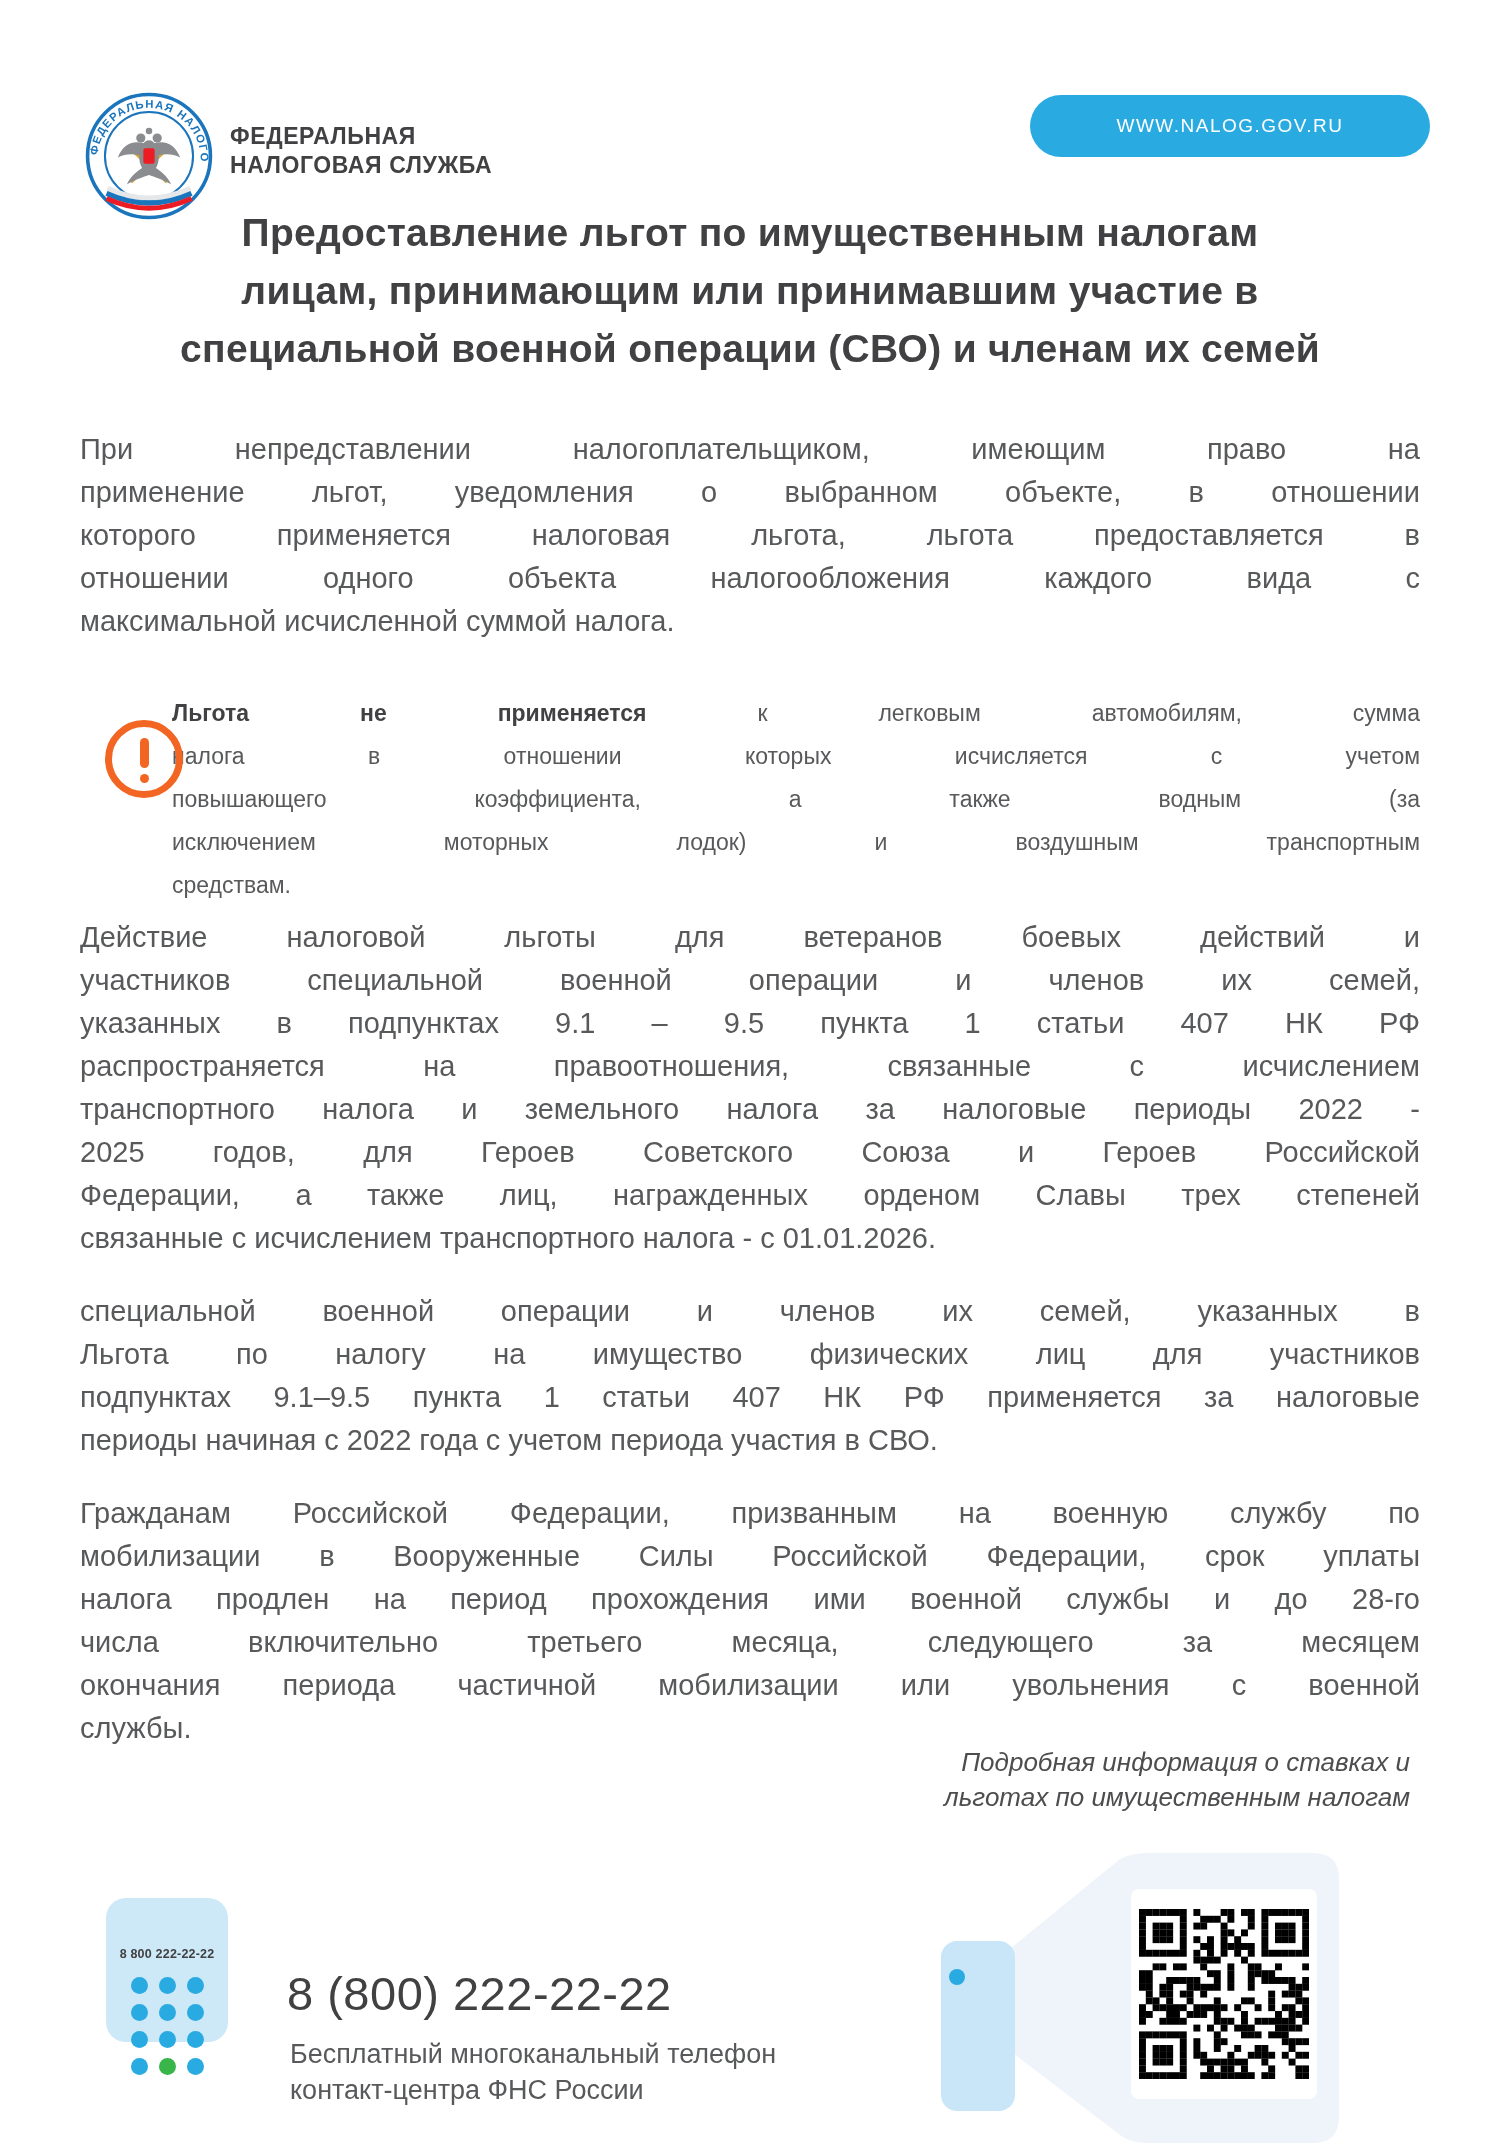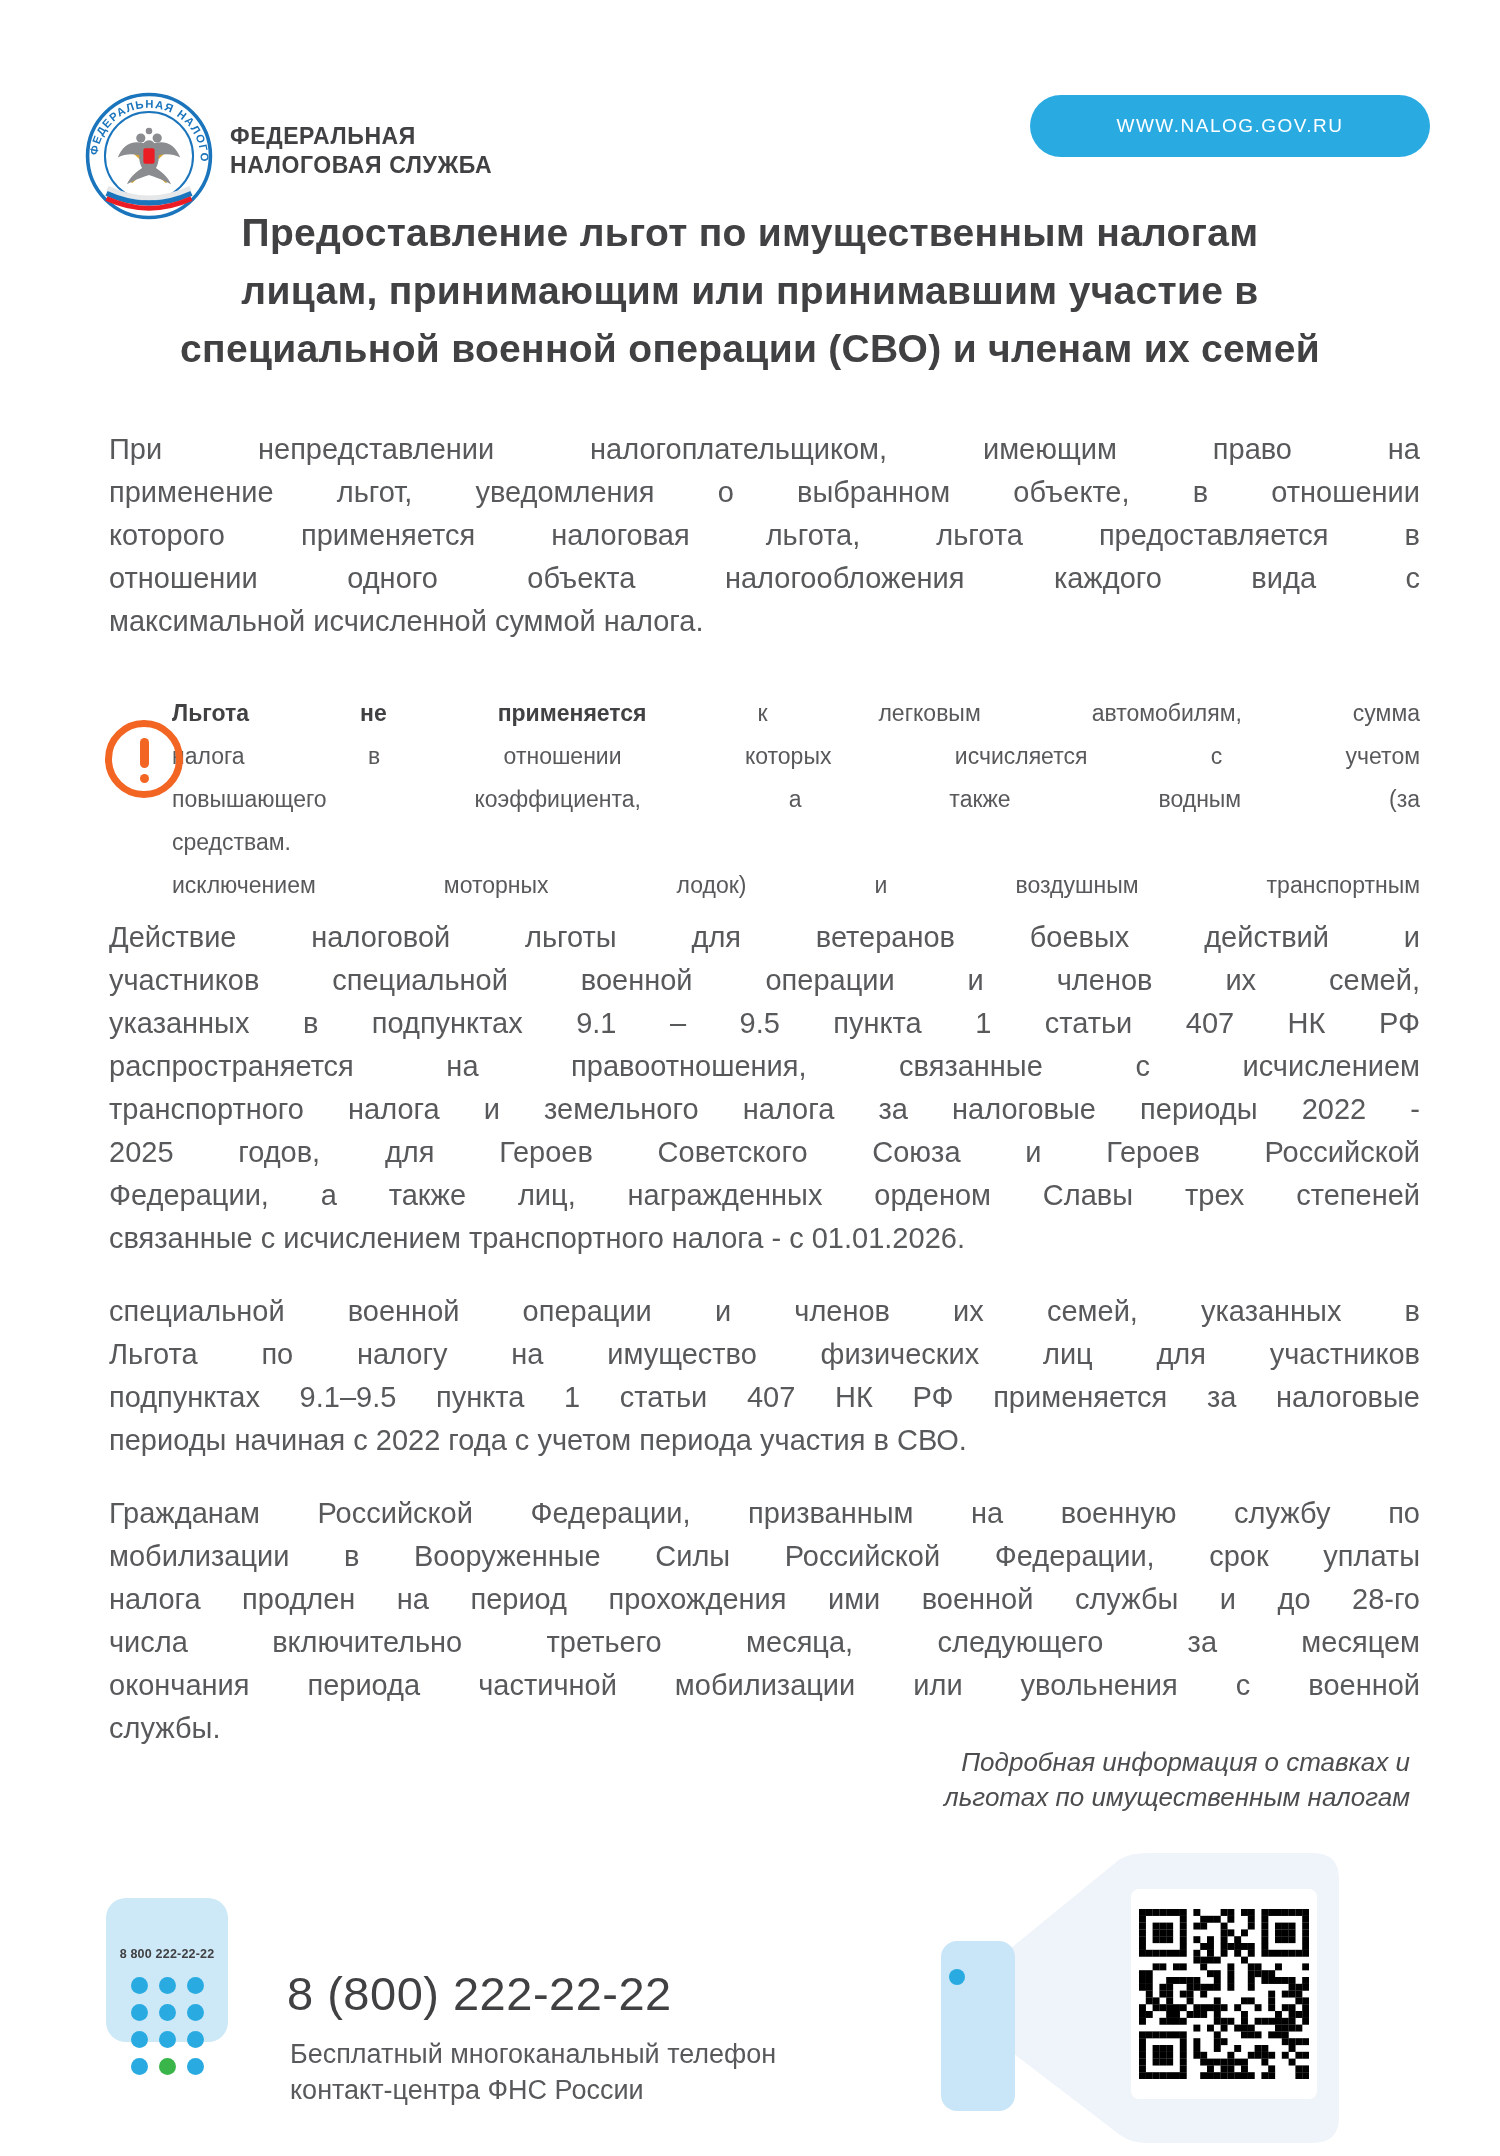--- a/index.html
+++ b/index.html
@@ -14,21 +14,21 @@
              border-radius:32px;display:flex;align-items:center;justify-content:center;
              color:#ffffff;font-size:19px;letter-spacing:1.5px;}
 
   
   .title{position:absolute;left:80px;top:204px;width:1340px;font-size:39px;line-height:58px;
          font-weight:bold;color:#414042;letter-spacing:.3px;}
   .title .ln,.title .ln-last{text-align:center;}
 
   
   .para{position:absolute;left:80px;width:1340px;font-size:29px;line-height:43px;color:#58595B;}
-  .para .ln{text-align:justify;text-align-last:justify;margin-left:29px;}
+  .para .ln{text-align:justify;text-align-last:justify;}
   .para .ln-last{text-align:left;text-align-last:left;}
   #p1{top:428px;}
   #p2{top:916px;}
   #p3{top:1290px;}
   #p4{top:1492px;}
 
   
   .warning{position:absolute;left:80px;top:692px;width:1340px;}
   .warn-icon{position:absolute;left:25px;top:28px;width:64px;height:64px;border:7px solid #F26522;
              border-radius:50%;display:flex;flex-direction:column;align-items:center;}
@@ -120,22 +120,22 @@
 
   <div class="warning">
     <div class="warn-icon">
       <span class="bar"></span>
         <span class="dot"></span>
     </div>
     <div class="warn-text">
         <div class="ln"><b>Льгота не применяется</b> к легковым автомобилям, сумма</div>
         <div class="ln">налога в отношении которых исчисляется с учетом</div>
         <div class="ln">повышающего коэффициента, а также водным (за</div>
+        <div class="ln">исключением моторных лодок) и воздушным транспортным</div>
         <div class="ln ln-last">средствам.</div>
-        <div class="ln">исключением моторных лодок) и воздушным транспортным</div>
       </div>
   </div>
 
   <div class="para" id="p2">
       <div class="ln">Действие налоговой льготы для ветеранов боевых действий и</div>
       <div class="ln">участников специальной военной операции и членов их семей,</div>
       <div class="ln">указанных в подпунктах 9.1 – 9.5 пункта 1 статьи 407 НК РФ</div>
       <div class="ln">распространяется на правоотношения, связанные с исчислением</div>
       <div class="ln">транспортного налога и земельного налога за налоговые периоды 2022 -</div>
       <div class="ln">2025 годов, для Героев Советского Союза и Героев Российской</div>

